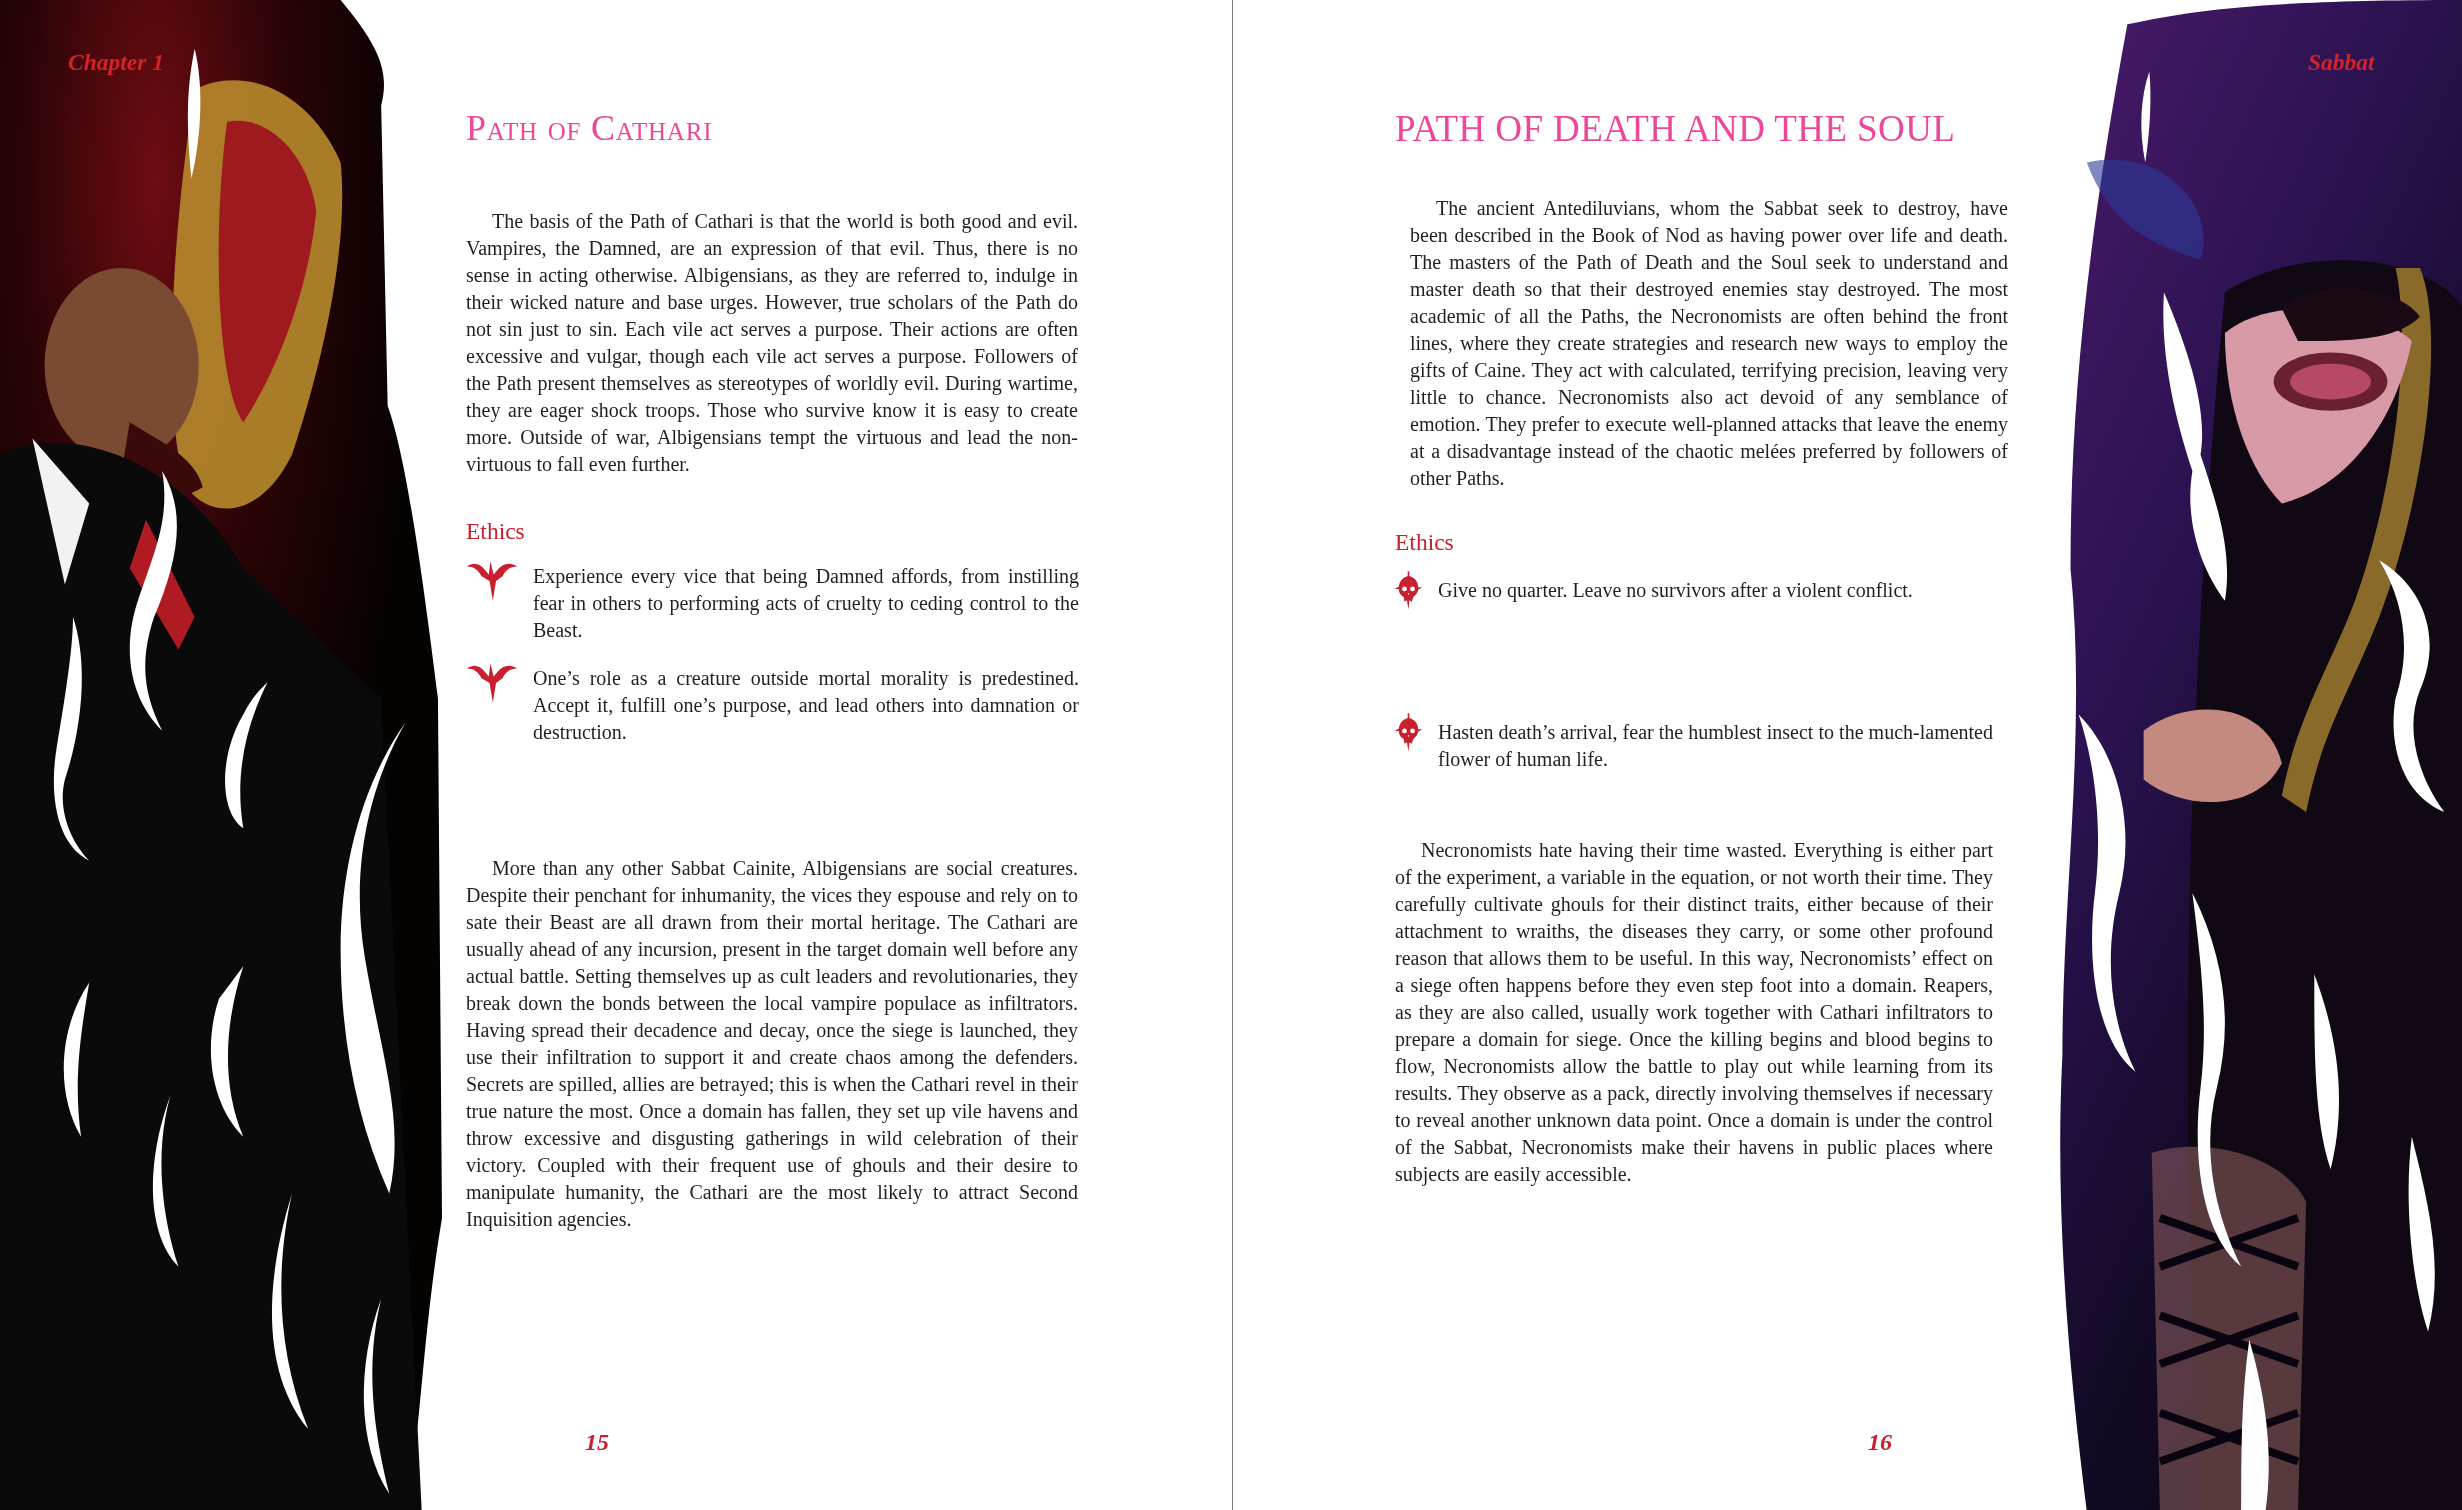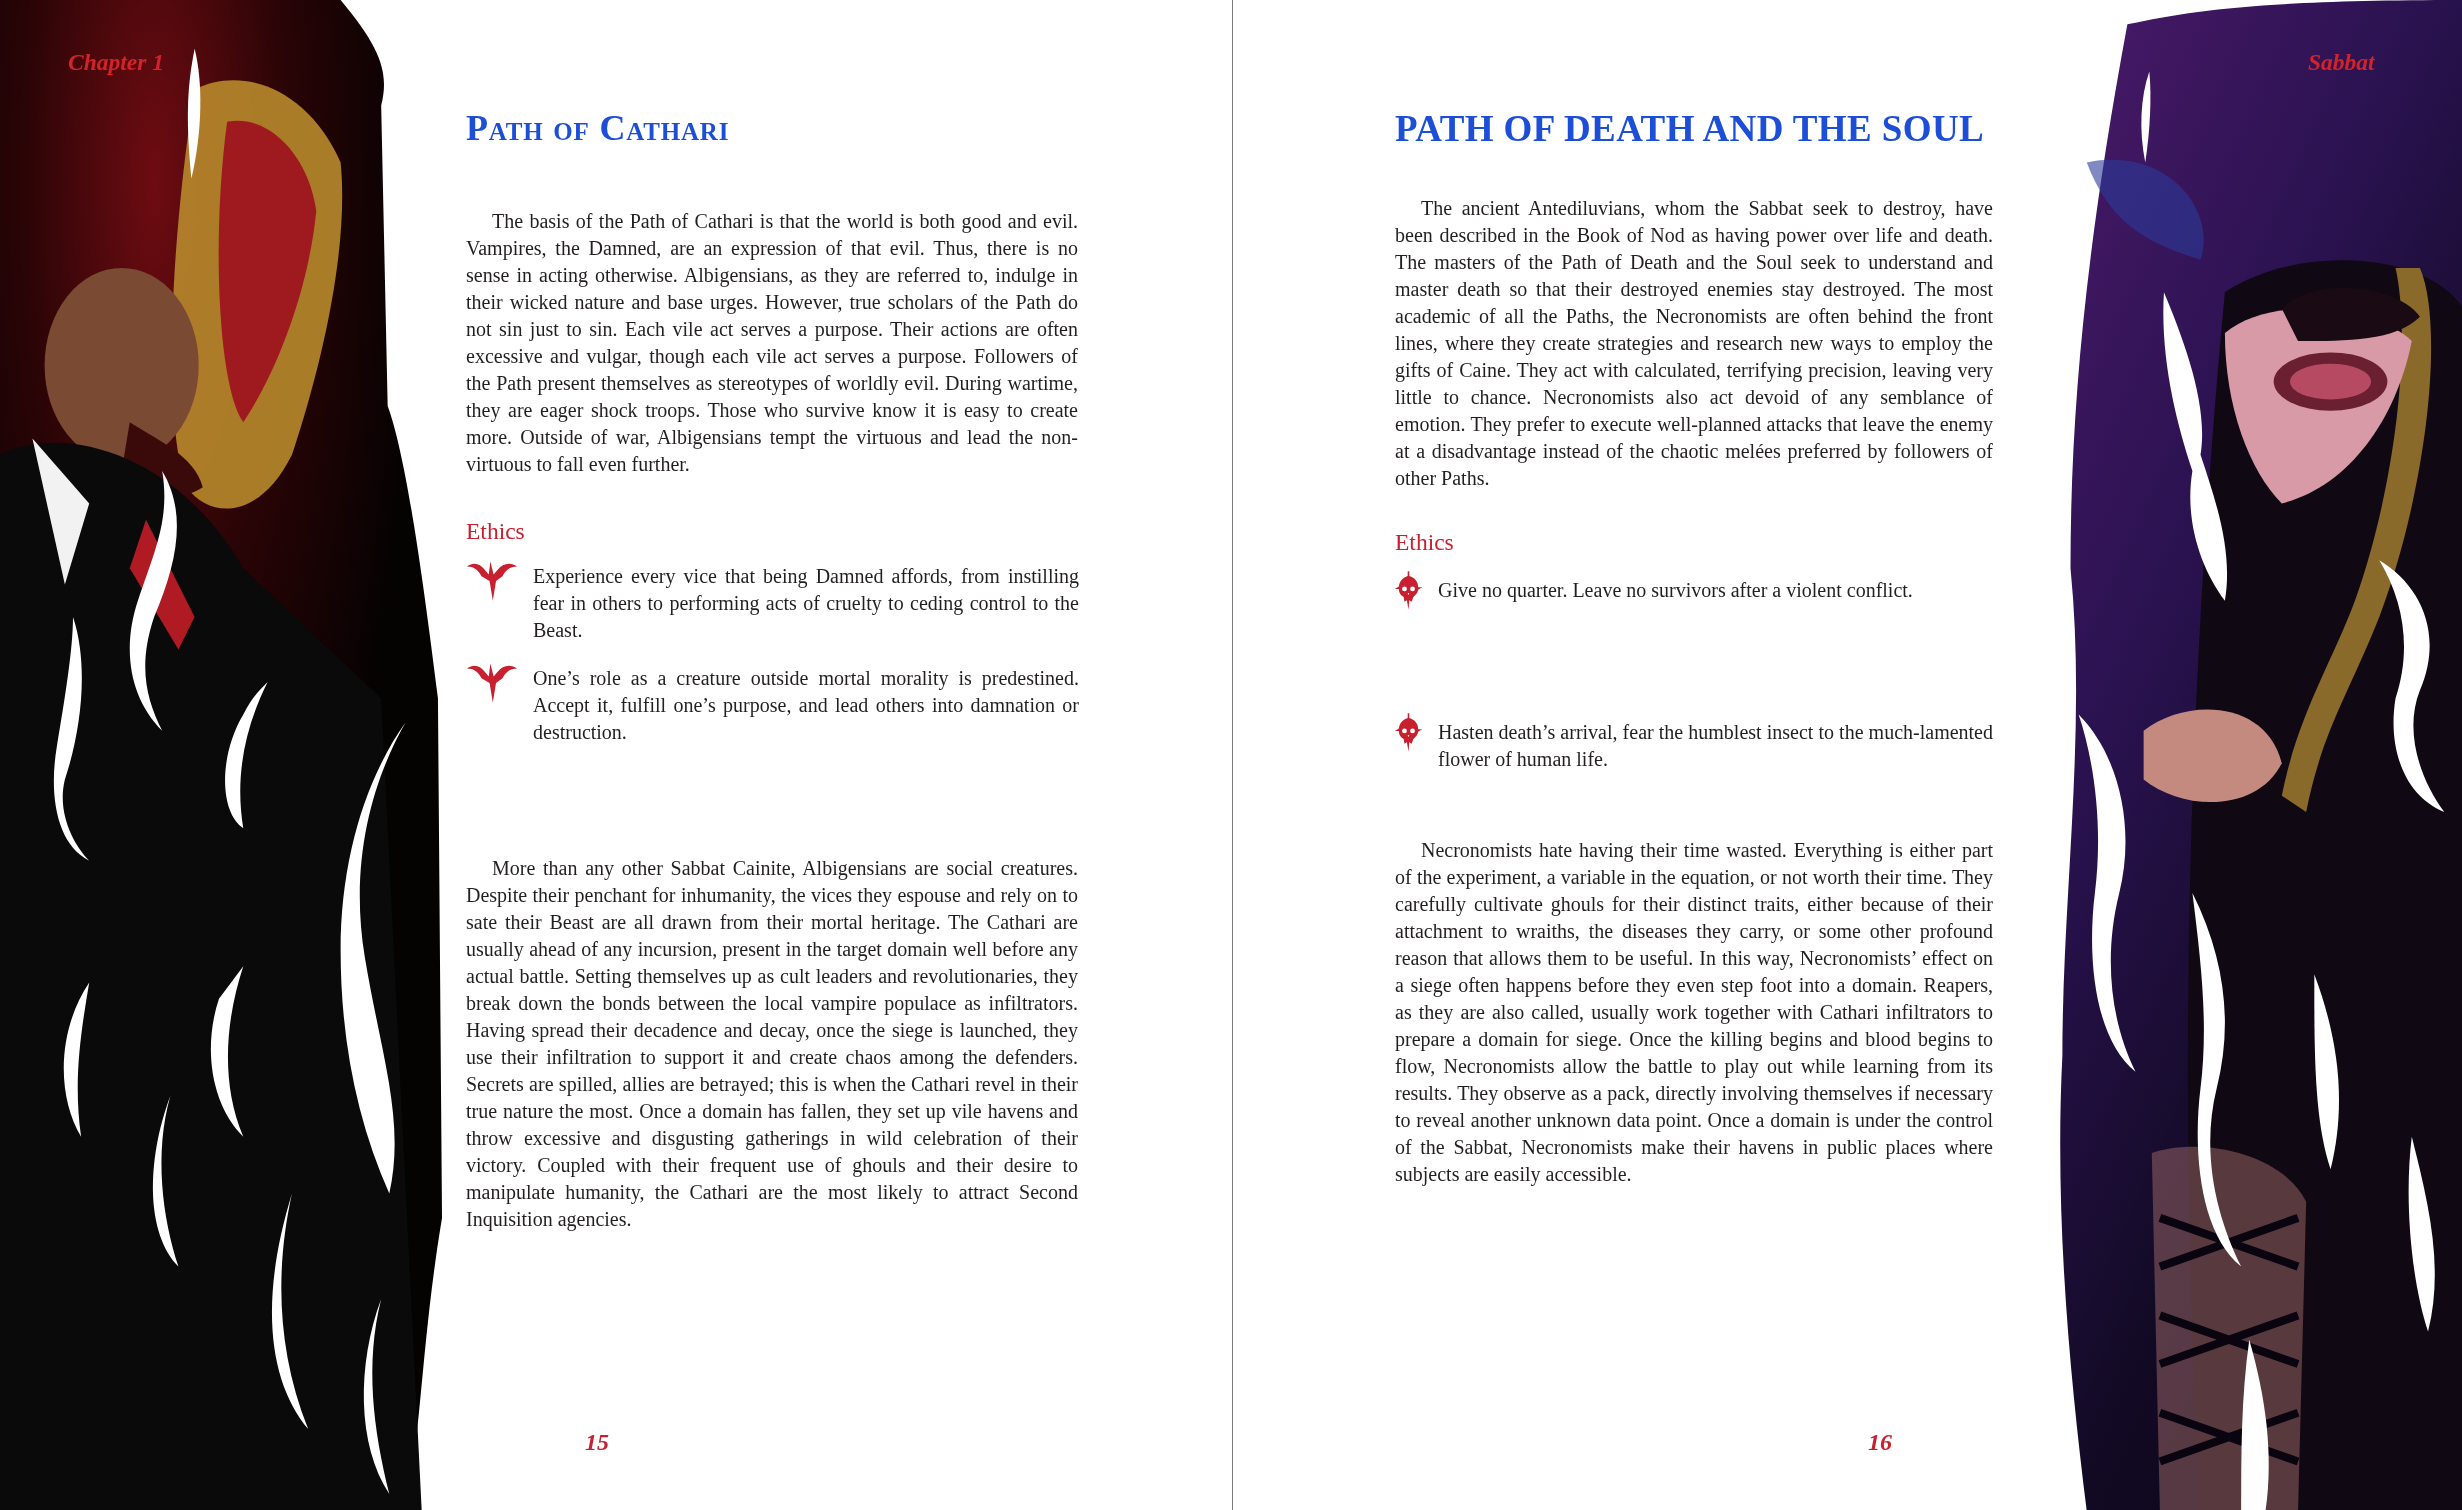--- a/index.html
+++ b/index.html
@@ -12,29 +12,29 @@
 
   
   .art { position:absolute; top:0; height:1511px; }
   #art-left { left:0; width:442px; }
   #art-right { left:805px; width:425px; }
 
   .running-head { position:absolute; top:49px; font-style:italic; font-weight:bold; font-size:23.5px; color:#d2232a; }
   #chapter-label { left:68px; }
   #section-label { left:1075px; }
 
-  .title { position:absolute; color:#1d4ed8; font-weight:bold; margin:0; letter-spacing:0.8px;text-align:right; }
+  .title { position:absolute; color:#ec4899; font-weight:normal; margin:0; letter-spacing:0.8px;text-align:right; }
   #left-title { left:466px; top:107px; font-size:36px; font-variant:small-caps; }
   #right-title { left:162px; top:107px; font-size:37px; letter-spacing:0.4px; }
 
   .body { position:absolute; font-size:20px; line-height:27px; text-align:justify; }
   .body p { margin:0; text-indent:26px; hyphens:auto; }
   #left-intro { left:466px; top:208px; width:612px; }
   #left-para2 { left:466px; top:855px; width:612px; }
-  #right-intro { left:162px; top:195px; width:598px; }
+  #right-intro { left:177px; top:195px; width:598px; }
   #right-para2 { left:162px; top:837px; width:598px; }
 
   .ethics-heading { position:absolute; font-size:23.5px; color:#c8202f; }
   #left-ethics-heading { left:466px; top:518px; }
   #right-ethics-heading { left:162px; top:529px; }
 
   .ethic { position:absolute; font-size:20px; line-height:27px; text-align:justify; }
   .ethic .icon { position:absolute; left:-68px; top:-3.2px; width:54px; height:42px; }
   .ethic.skull .icon { left:-44px; top:-6.5px; width:29px; height:39px; }
 

